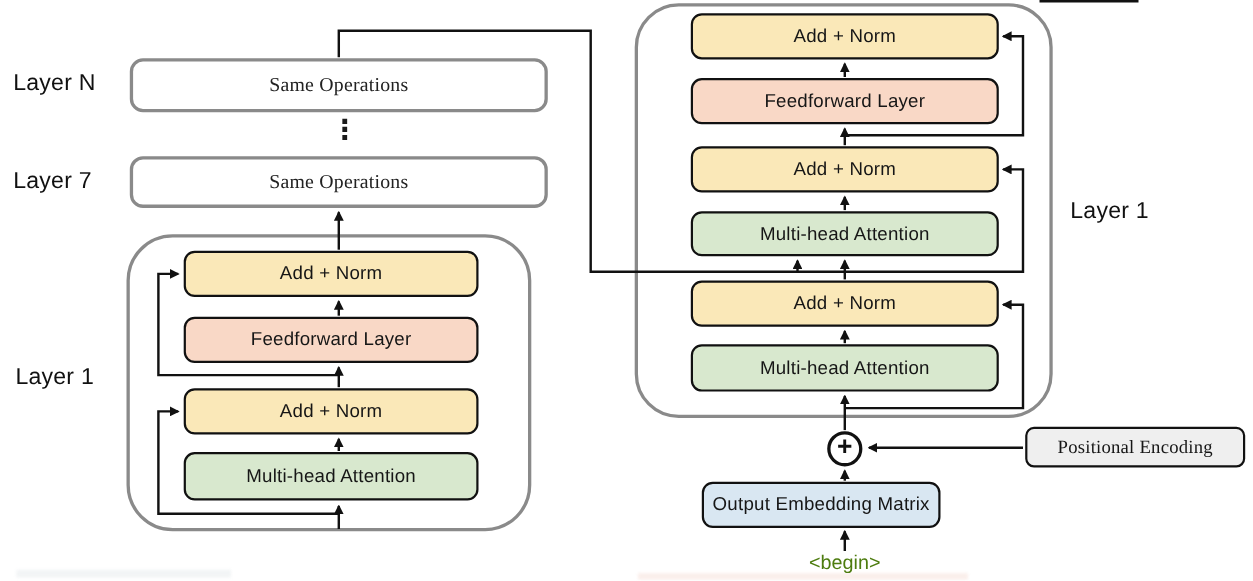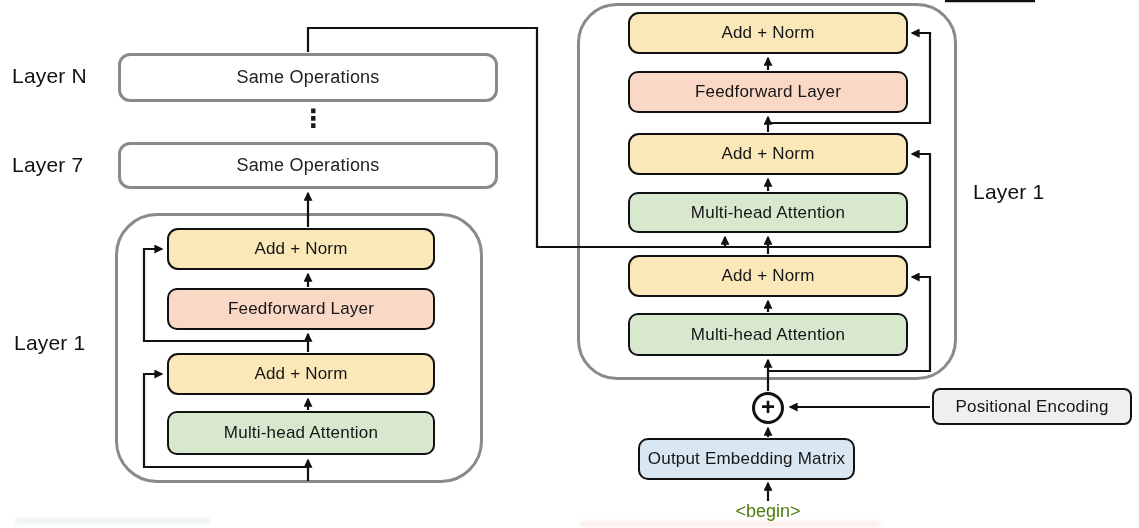--- a/index.html
+++ b/index.html
@@ -12,29 +12,30 @@
     display:flex;align-items:center;justify-content:center;
     border:2.5px solid #111111;border-radius:10px;
     font-size:17px;font-weight:500;color:#161616;letter-spacing:.2px;
     z-index:2;
   }
   .ghost{
     display:flex;align-items:center;justify-content:center;
     border:3px solid #8a8a8a;border-radius:12px;background:#ffffff;
     font-size:18px;font-weight:500;color:#222222;letter-spacing:.2px;
     z-index:2;
+    font-family:Liberation Serif, serif;
   }
   .container-frame{
     border:3.5px solid #8a8a8a;background:transparent;z-index:1;
   }
   .layer-label{
     font-size:21px;font-weight:500;color:#111111;z-index:2;letter-spacing:.2px;
     white-space:nowrap;
   }
-  .fill-addnorm{background:#fae8b8;border-radius:11px;}
+  .fill-addnorm{background:#fae8b8;}
   .fill-ff{background:#f9d8c6;text-align:right;}
   .fill-att{background:#d8e8ce;}
   .fill-emb{background:#d9e7f2;}
   .fill-pos{background:#efefef;}
   .plus-circle{
     width:32px;height:32px;border:3px solid #111111;border-radius:50%;
     background:#ffffff;display:flex;align-items:center;justify-content:center;
     font-size:24px;font-weight:600;line-height:1;z-index:2;padding-bottom:2px;
   }
   .token-label{
@@ -73,21 +74,21 @@
   <div class="abs layer-label" style="left:973px;top:180px;">Layer 1</div>
 
   <div class="abs box fill-addnorm" style="left:628px;top:12px;width:280px;height:42px;">Add + Norm</div>
   <div class="abs box fill-ff" style="left:628px;top:71px;width:280px;height:42px;">Feedforward Layer</div>
   <div class="abs box fill-addnorm" style="left:628px;top:133px;width:280px;height:42px;">Add + Norm</div>
   <div class="abs box fill-att" style="left:628px;top:192px;width:280px;height:41px;">Multi-head Attention</div>
   <div class="abs box fill-addnorm" style="left:628px;top:255px;width:280px;height:42px;">Add + Norm</div>
   <div class="abs box fill-att" style="left:628px;top:313px;width:280px;height:43px;">Multi-head Attention</div>
 
   <div class="abs plus-circle" style="left:752px;top:392px;">+</div>
-  <div class="abs box fill-pos" style="left:932px;top:388px;width:200px;height:37px;border-radius:8px;">Positional Encoding</div>
+  <div class="abs box fill-pos" style="left:932px;top:388px;width:200px;height:37px;border-radius:8px;font-family:Liberation Serif, serif;">Positional Encoding</div>
   <div class="abs box fill-emb" style="left:638px;top:438px;width:217px;height:42px;">Output Embedding Matrix</div>
   <div class="abs token-label" style="left:708px;top:501px;width:120px;">&lt;begin&gt;</div>
 
   <svg class="wires" width="1139" height="528" viewBox="0 0 1139 528">
     <defs>
       <marker id="ah" viewBox="0 0 10 10" refX="8.5" refY="5" markerWidth="9" markerHeight="9" orient="auto" markerUnits="userSpaceOnUse">
         <path d="M0,0 L10,5 L0,10 z" fill="#111111"></path>
       </marker>
     </defs>
     <g stroke="#111111" stroke-width="2.2" fill="none">

